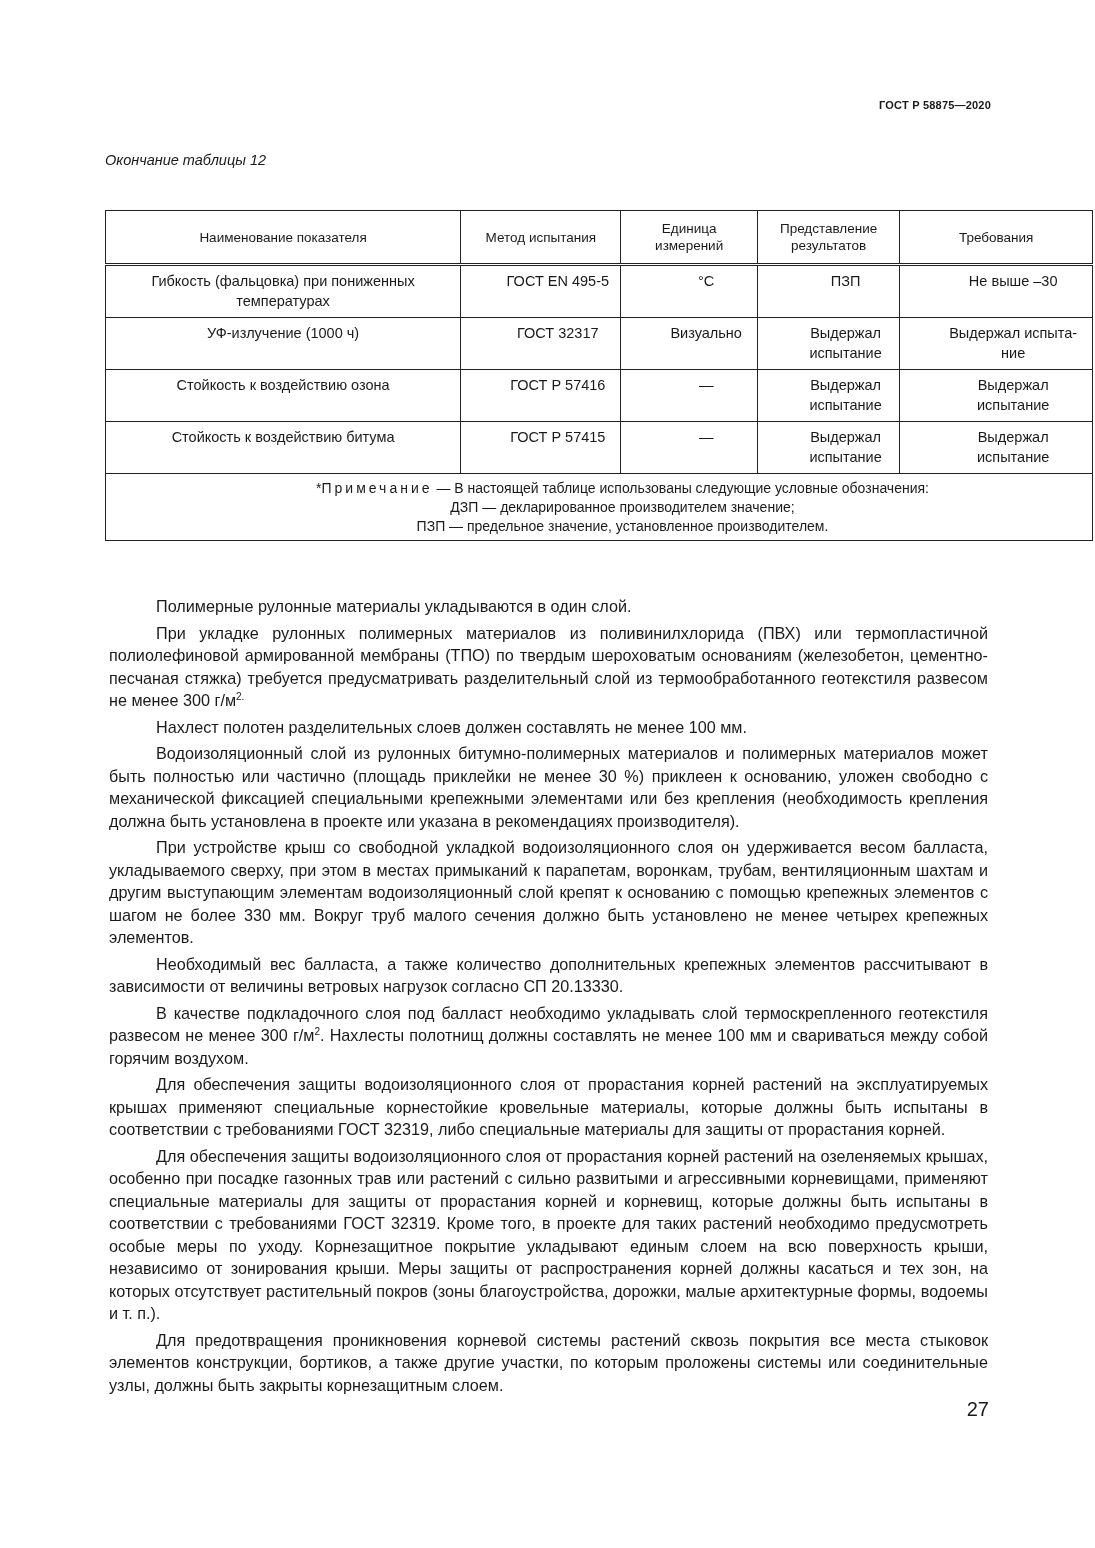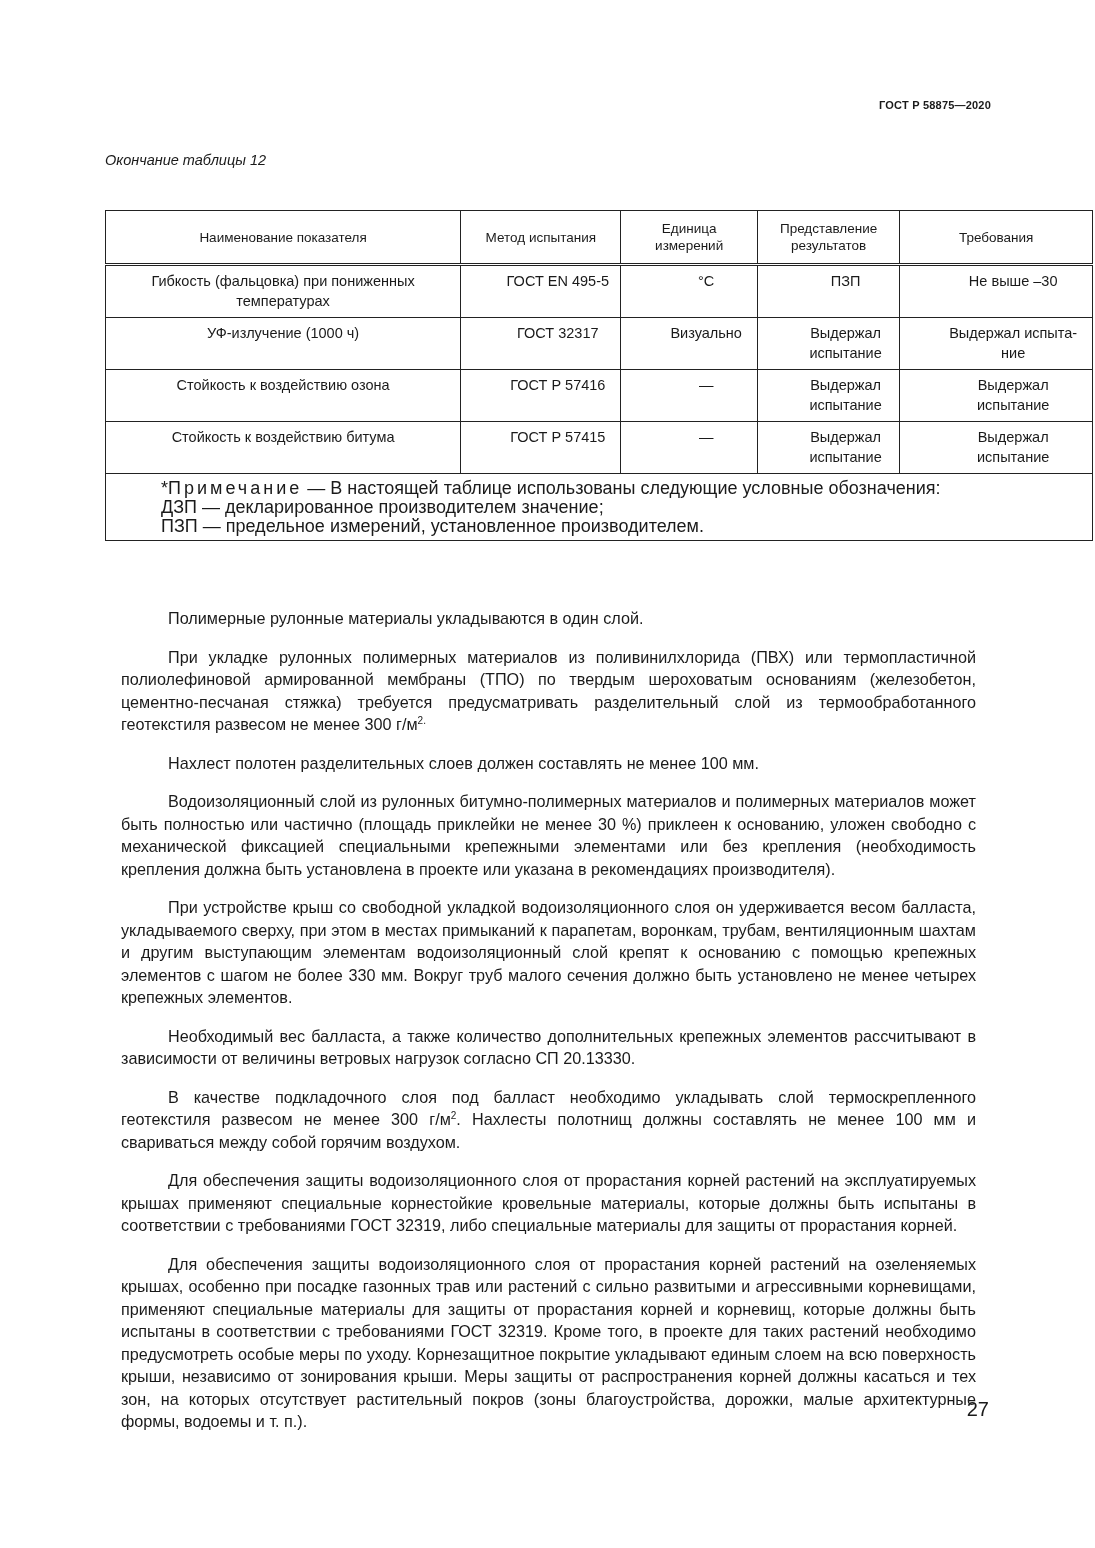--- a/index.html
+++ b/index.html
@@ -26,27 +26,27 @@
     font-weight: normal; font-size: 13.5px; line-height: 17px;
     text-align: center; vertical-align: middle; height: 40px; padding: 6px 6px;
     border-bottom: 3px double #222;
   }
   table.spec td.c { text-align: center; padding-left: 42px; }
   table.spec td.l { text-align: center; }
   table.spec tr.r2 td { height: 40px; }
   table.spec tr.r1 td { height: 21px; }
   .col1 { width: 306px; } .col2 { width: 131px; } .col3 { width: 88px; }
   .col4 { width: 115px; } .col5 { width: 160px; }
-  td.note { padding: 5px 8px 4px 55px !important; font-size: 18px; line-height: 19px; }
+  td.note { padding: 5px 8px 4px 55px !important; font-size: 14px; line-height: 19px; text-align: center; }
   .spaced { letter-spacing: 3px; }
   .body-text {
     position: absolute; left: 105px; top: 591px; width: 887px;
     font-size: 16.2px; line-height: 22.5px; text-align: justify;
   }
-  .body-text p { margin: 16px; text-indent: 47px; }
+  .body-text p { margin: 4px; text-indent: 47px; }
   sup { font-size: 10px; line-height: 0; }
   .page-num { position: absolute; right: 106px; top: 1398px; font-size: 20px; }
 </style>
 </head>
 <body>
 
 <div class="doc-id">ГОСТ Р 58875—2020</div>
 <div class="table-caption">Окончание таблицы 12</div>
 
 <table class="spec">
@@ -85,31 +85,32 @@
       <td class="l">Стойкость к воздействию битума</td>
       <td class="c">ГОСТ Р 57415</td>
       <td class="c">—</td>
       <td class="c">Выдержал испытание</td>
       <td class="c">Выдержал испытание</td>
     </tr>
     <tr>
       <td class="note" colspan="5">
         <div><span>*</span><span class="spaced">Примечание</span><span> — В настоящей таблице использованы следующие условные обозначения:</span></div>
         <div>ДЗП — декларированное производителем значение;</div>
-        <div>ПЗП — предельное измерений, установленное производителем.</div>
+        <div>ПЗП — предельное значение, установленное производителем.</div>
       </td>
     </tr>
   </tbody>
 </table>
 
 <div class="body-text">
   <p>Полимерные рулонные материалы укладываются в один слой.</p>
   <p><span>При укладке рулонных полимерных материалов из поливинилхлорида (ПВХ) или термопластичной полиолефиновой армированной мембраны (ТПО) по твердым шероховатым основаниям (железобетон, цементно-песчаная стяжка) требуется предусматривать разделительный слой из термообработанного геотекстиля развесом не менее 300 г/м</span><sup>2.</sup></p>
   <p>Нахлест полотен разделительных слоев должен составлять не менее 100 мм.</p>
   <p>Водоизоляционный слой из рулонных битумно-полимерных материалов и полимерных материалов может быть полностью или частично (площадь приклейки не менее 30 %) приклеен к основанию, уложен свободно с механической фиксацией специальными крепежными элементами или без крепления (необходимость крепления должна быть установлена в проекте или указана в рекомендациях производителя).</p>
   <p>При устройстве крыш со свободной укладкой водоизоляционного слоя он удерживается весом балласта, укладываемого сверху, при этом в местах примыканий к парапетам, воронкам, трубам, вентиляционным шахтам и другим выступающим элементам водоизоляционный слой крепят к основанию с помощью крепежных элементов с шагом не более 330 мм. Вокруг труб малого сечения должно быть установлено не менее четырех крепежных элементов.</p>
   <p>Необходимый вес балласта, а также количество дополнительных крепежных элементов рассчитывают в зависимости от величины ветровых нагрузок согласно СП 20.13330.</p>
   <p><span>В качестве подкладочного слоя под балласт необходимо укладывать слой термоскрепленного геотекстиля развесом не менее 300 г/м</span><sup>2</sup><span>. Нахлесты полотнищ должны составлять не менее 100 мм и свариваться между собой горячим воздухом.</span></p>
   <p>Для обеспечения защиты водоизоляционного слоя от прорастания корней растений на эксплуатируемых крышах применяют специальные корнестойкие кровельные материалы, которые должны быть испытаны в соответствии с требованиями ГОСТ 32319, либо специальные материалы для защиты от прорастания корней.</p>
   <p>Для обеспечения защиты водоизоляционного слоя от прорастания корней растений на озеленяемых крышах, особенно при посадке газонных трав или растений с сильно развитыми и агрессивными корневищами, применяют специальные материалы для защиты от прорастания корней и корневищ, которые должны быть испытаны в соответствии с требованиями ГОСТ 32319. Кроме того, в проекте для таких растений необходимо предусмотреть особые меры по уходу. Корнезащитное покрытие укладывают единым слоем на всю поверхность крыши, независимо от зонирования крыши. Меры защиты от распространения корней должны касаться и тех зон, на которых отсутствует растительный покров (зоны благоустройства, дорожки, малые архитектурные формы, водоемы и т. п.).</p>
+  <p>Для предотвращения проникновения корневой системы растений сквозь покрытия все места стыковок элементов конструкции, бортиков, а также другие участки, по которым проложены системы или соединительные узлы, должны быть закрыты корнезащитным слоем.</p>
 </div>
 
 <div class="page-num">27</div>
 
 </body></html>

